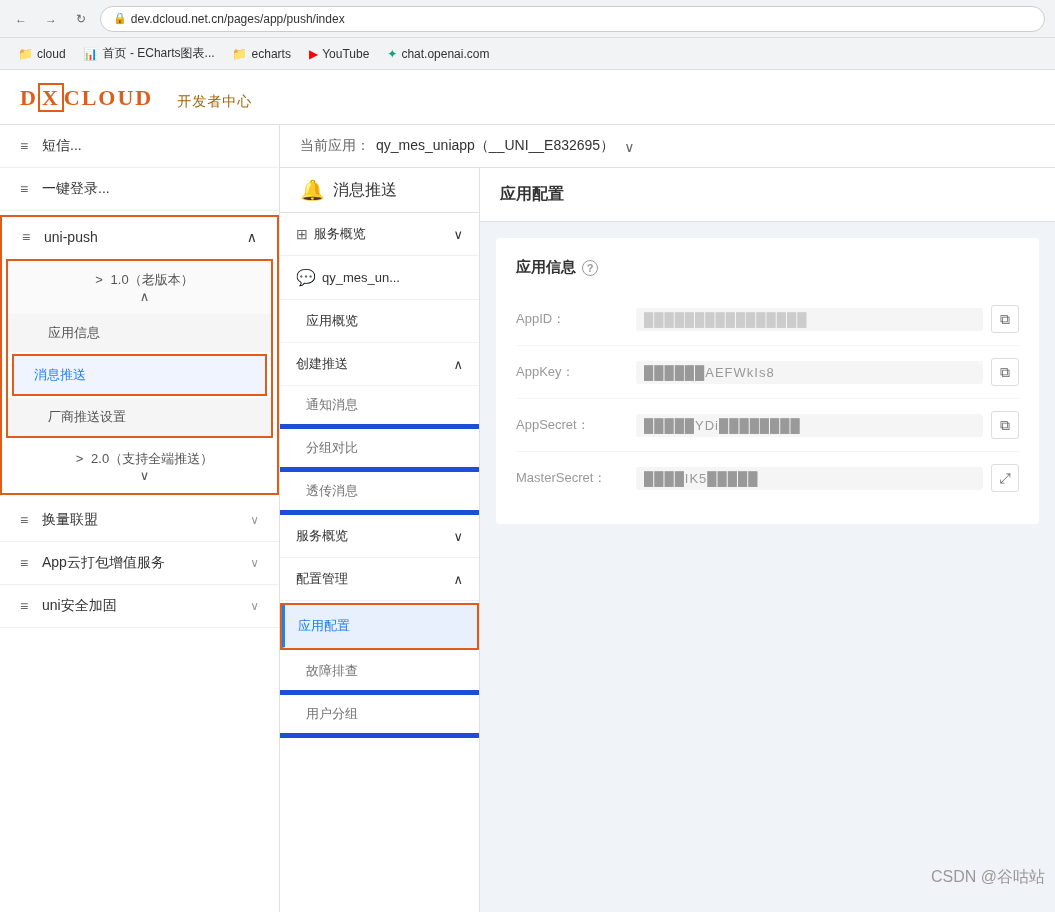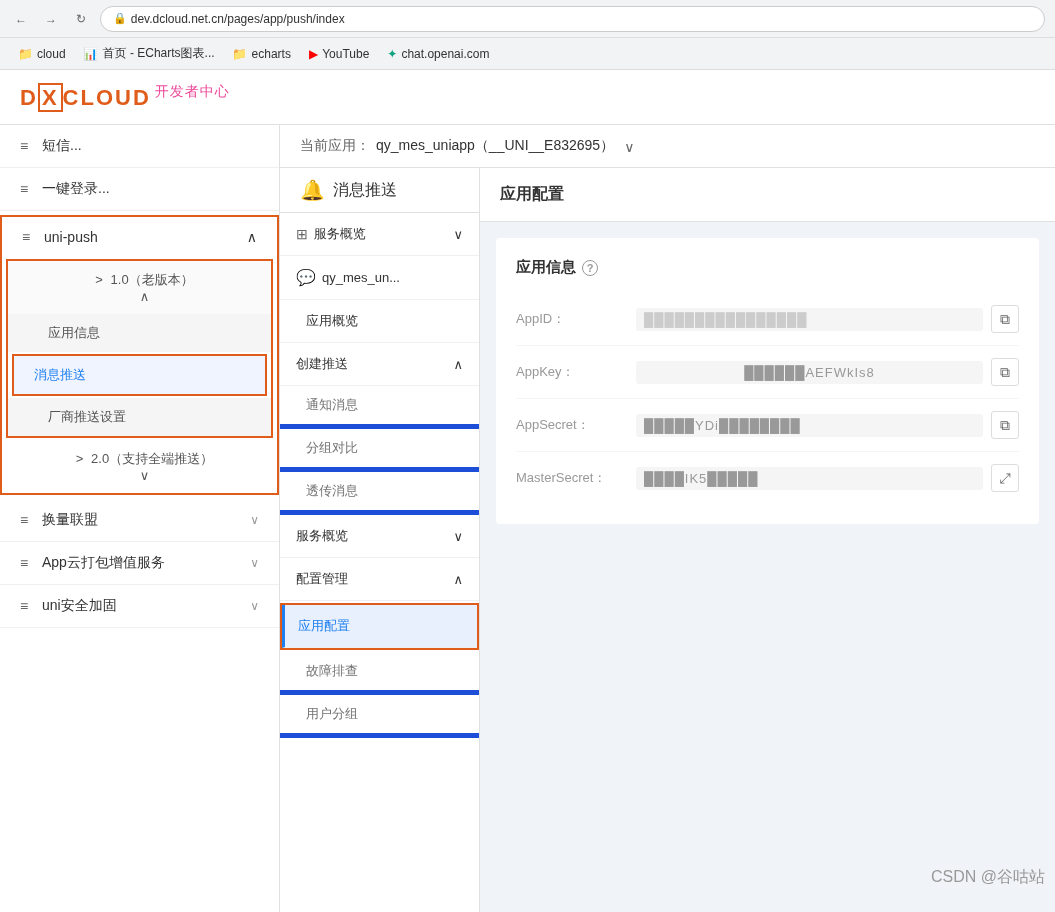--- a/index.html
+++ b/index.html
@@ -64,26 +64,27 @@
       align-items: center;
       padding: 0 20px;
       background: #fff;
     }
     .logo-text {
       font-size: 22px;
       font-weight: bold;
       color: #e05c1a;
       letter-spacing: 1px;
       display: flex;
-      align-items: flex-start;
+      align-items: flex-end;
+      font-family: Liberation Serif, serif;
     }
     .logo-subtitle {
-      color: #ec4899;
+      color: #a16207;
       font-size: 14px;
-      margin-left: 4px;
+      margin-left: 24px;
       font-weight: normal;
     }
 
     
     .main-area {
       display: flex;
       flex: 1;
       overflow: hidden;
     }
 
@@ -534,21 +535,21 @@
             </div>
 
             <div class="config-row">
               <span class="config-label">AppID：</span>
               <span class="config-value" style="color:#ccc; background:#f5f5f5;">████████████████</span>
               <button class="copy-btn" title="复制">⧉</button>
             </div>
 
             <div class="config-row">
               <span class="config-label">AppKey：</span>
-              <span class="config-value" style="color:#999; background:#f5f5f5;text-align:center;">██████AEFWkIs8</span>
+              <span class="config-value" style="color:#999; background:#f5f5f5;">██████AEFWkIs8</span>
               <button class="copy-btn" title="复制">⧉</button>
             </div>
 
             <div class="config-row">
               <span class="config-label">AppSecret：</span>
               <span class="config-value" style="color:#999; background:#f5f5f5;">█████YDi████████</span>
               <button class="copy-btn" title="复制">⧉</button>
             </div>
 
             <div class="config-row">

